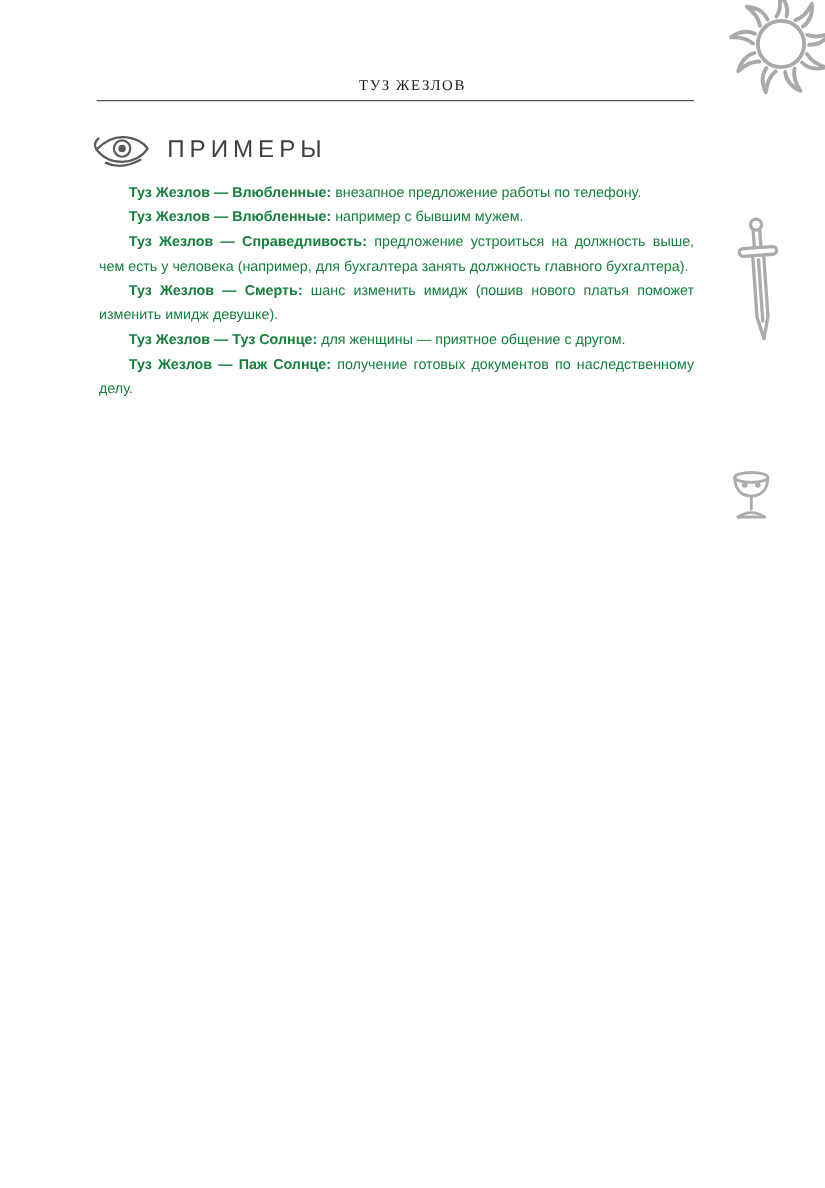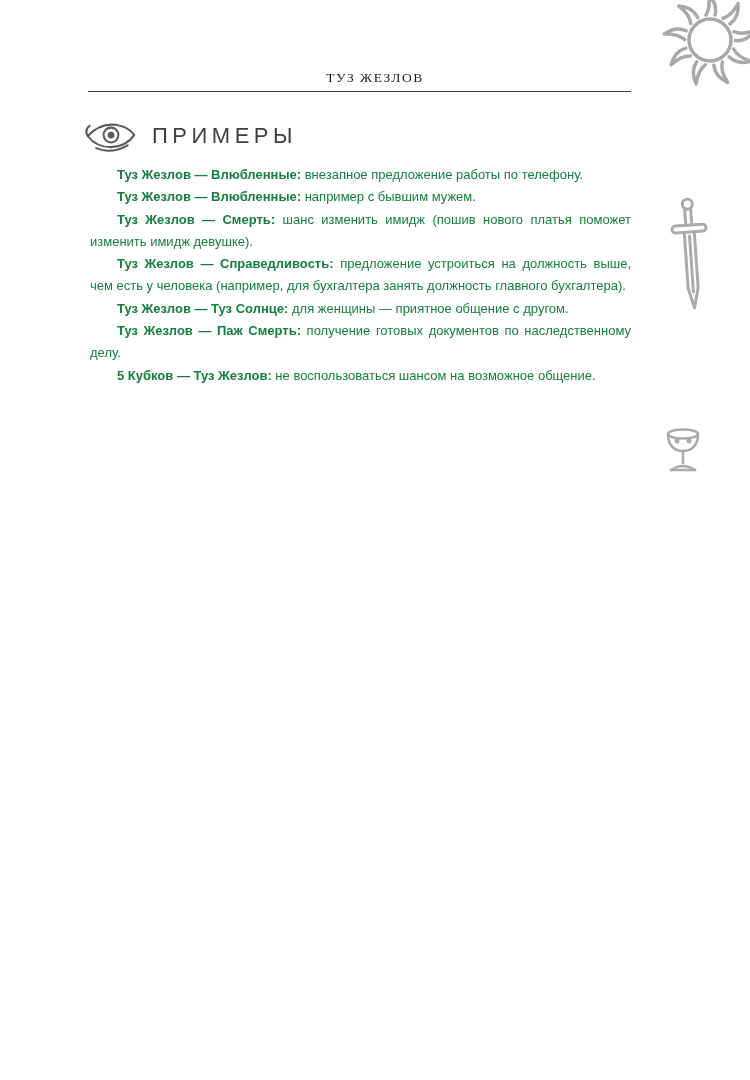--- a/index.html
+++ b/index.html
@@ -152,20 +152,19 @@
         <circle cx="28" cy="20" r="2.6" fill="#5a5a5a"></circle>
         <path d="M12,34 Q28,41 46,31"></path>
       </g>
     </svg>
     <h1 class="section-title">ПРИМЕРЫ</h1>
   </div>
 
   <div class="body-text">
     <p><b>Туз Жезлов — Влюбленные:</b> <span>внезапное предложение работы по телефону.</span></p>
     <p><b>Туз Жезлов — Влюбленные:</b> <span>например с бывшим мужем.</span></p>
+    <p><b>Туз Жезлов — Справедливость:</b> <span>предложение устроиться на должность выше, чем есть у человека (например, для бухгалтера занять должность главного бухгалтера).</span></p>
     <p><b>Туз Жезлов — Смерть:</b> <span>шанс изменить имидж (пошив нового платья поможет изменить имидж девушке).</span></p>
-    <p><b>Туз Жезлов — Справедливость:</b> <span>предложение устроиться на должность выше, чем есть у человека (например, для бухгалтера занять должность главного бухгалтера).</span></p>
     <p><b>Туз Жезлов — Туз Солнце:</b> <span>для женщины — приятное общение с другом.</span></p>
-    <p><b>Туз Жезлов — Паж Смерть:</b> <span>получение готовых документов по наследственному делу.</span></p>
-    <p><b>5 Кубков — Туз Жезлов:</b> <span>не воспользоваться шансом на возможное общение.</span></p>
+    <p><b>Туз Жезлов — Паж Солнце:</b> <span>получение готовых документов по наследственному делу.</span></p>
   </div>
 
 </div>
 
 </body></html>

